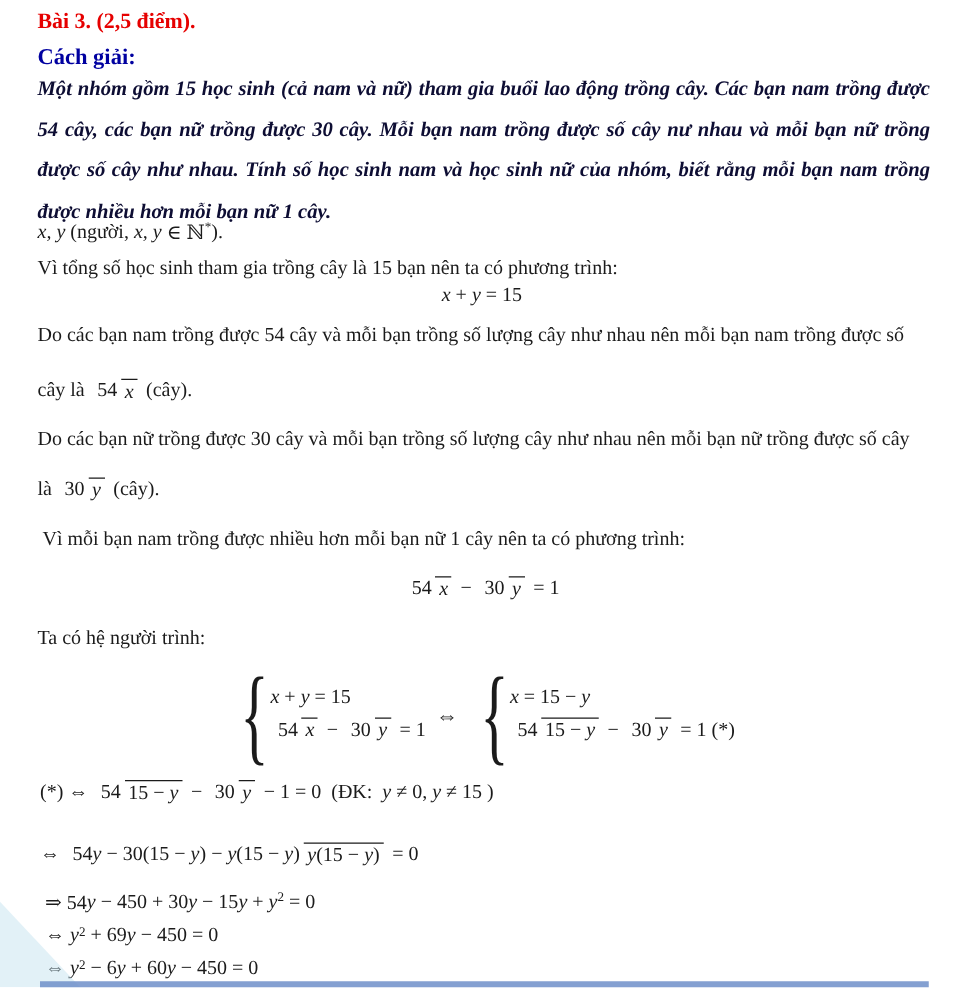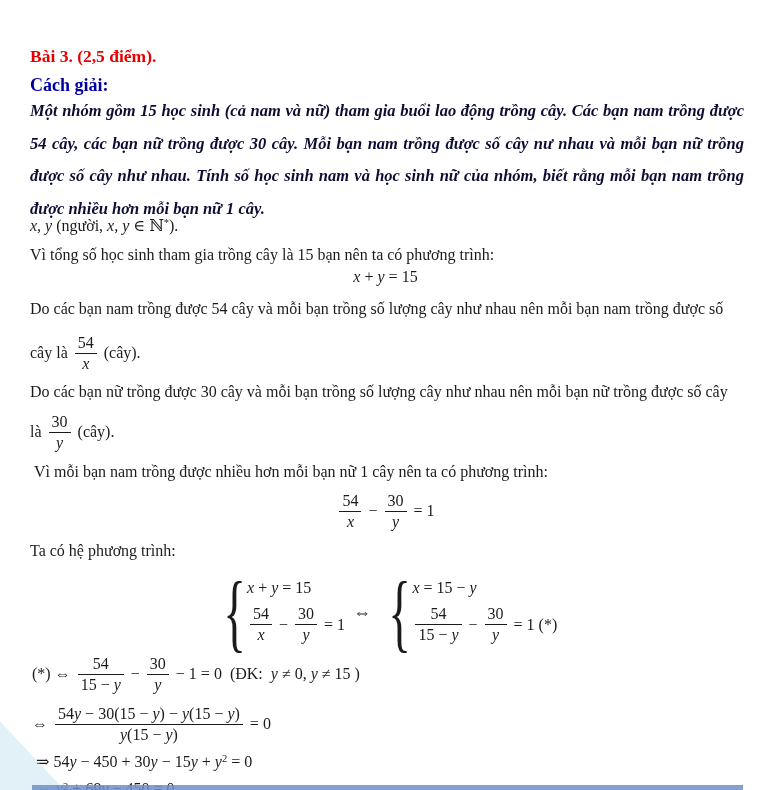--- a/index.html
+++ b/index.html
@@ -1,34 +1,34 @@
 <!DOCTYPE html>
 <html><head>
 <meta charset="utf-8">
 <style>
   html,body { margin:0; padding:0; background:#ffffff; }
   body {
     width:771px; height:790px; position:relative; overflow:hidden;
     font-family:"Liberation Serif","DejaVu Serif",serif;
     font-size:16px; color:#1b1b1b;
   }
-  .block { position:absolute;margin-top:40px; }
+  .block { position:absolute; }
   .title { color:#e60000; font-weight:bold; font-size:17.5px; white-space:pre; }
   .subhead { color:#0000a0; font-weight:bold; font-size:18px; white-space:pre; }
   .problem {
     font-weight:bold; font-style:italic; color:#0d0d33;
     line-height:32.5px; text-align:justify; width:714px; font-size:16.5px;
   }
   .textline { white-space:pre; line-height:22px; }
   .math-line { display:flex; align-items:center; white-space:pre; }
   .center-line { left:0; right:0; justify-content:center; }
   .mtext, .mvar { white-space:pre; }
   .mvar { font-style:italic; }
   .msup { font-size:10.5px; align-self:flex-start; margin-top:1px; white-space:pre; }
-  .frac { display:inline-flex; flex-direction:column; margin:0 3px; }
+  .frac { display:inline-flex; flex-direction:row; align-items:center; margin:0 3px; }
   .frac .num, .frac .den { display:flex; align-items:center; justify-content:center; padding:0 3px; line-height:20px; }
   .frac .den { border-top:1.3px solid #1b1b1b; }
   .sys { display:flex; align-items:center; }
   .sys .brace {
     font-size:86px; line-height:1; font-weight:400; color:#1b1b1b;
     transform:scaleX(0.55); transform-origin:center; margin-right:-8px;
   }
   .sys-rows { display:flex; flex-direction:column; align-items:flex-start; gap:7px; }
   .sys-row { display:flex; align-items:center; white-space:pre; }
   .sys-arrow { margin:0 8px; font-size:18px; }
@@ -62,21 +62,21 @@
 <div class="block math-line" style="top:289px; left:30px; height:48px;"><span class="mtext">cây là </span><span class="frac"><span class="num"><span class="mtext">54</span></span><span class="den"><span class="mvar">x</span></span></span><span class="mtext"> (cây).</span></div>
 
 <div class="block textline" style="top:341px; left:30px;text-align:right;">Do các bạn nữ trồng được 30 cây và mỗi bạn trồng số lượng cây như nhau nên mỗi bạn nữ trồng được số cây</div>
 
 <div class="block math-line" style="top:368px; left:30px; height:48px;"><span class="mtext">là </span><span class="frac"><span class="num"><span class="mtext">30</span></span><span class="den"><span class="mvar">y</span></span></span><span class="mtext"> (cây).</span></div>
 
 <div class="block textline" style="top:421px; left:34px;">Vì mỗi bạn nam trồng được nhiều hơn mỗi bạn nữ 1 cây nên ta có phương trình:</div>
 
 <div class="block math-line center-line" style="top:448px; height:46px;"><span class="frac"><span class="num"><span class="mtext">54</span></span><span class="den"><span class="mvar">x</span></span></span><span class="mtext"> − </span><span class="frac"><span class="num"><span class="mtext">30</span></span><span class="den"><span class="mvar">y</span></span></span><span class="mtext"> = 1</span></div>
 
-<div class="block textline" style="top:500px; left:30px;">Ta có hệ phương trình:</div>
+<div class="block textline" style="top:500px; left:30px;">Ta có hệ người trình:</div>
 
 <div class="block math-line center-line" style="top:524px; height:96px;">
   <span class="sys">
     <span class="brace">{</span>
     <span class="sys-rows">
       <span class="sys-row"><span class="mvar">x</span><span class="mtext"> + </span><span class="mvar">y</span><span class="mtext"> = 15</span></span>
       <span class="sys-row"><span class="frac"><span class="num"><span class="mtext">54</span></span><span class="den"><span class="mvar">x</span></span></span><span class="mtext"> − </span><span class="frac"><span class="num"><span class="mtext">30</span></span><span class="den"><span class="mvar">y</span></span></span><span class="mtext"> = 1</span></span>
     </span>
   </span>
   <span class="sys-arrow">⇔</span>

